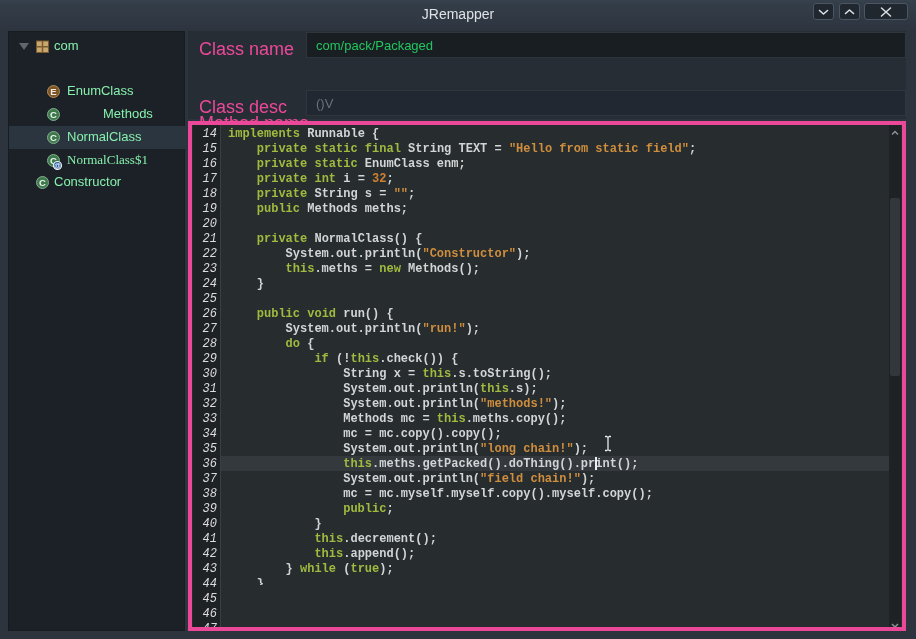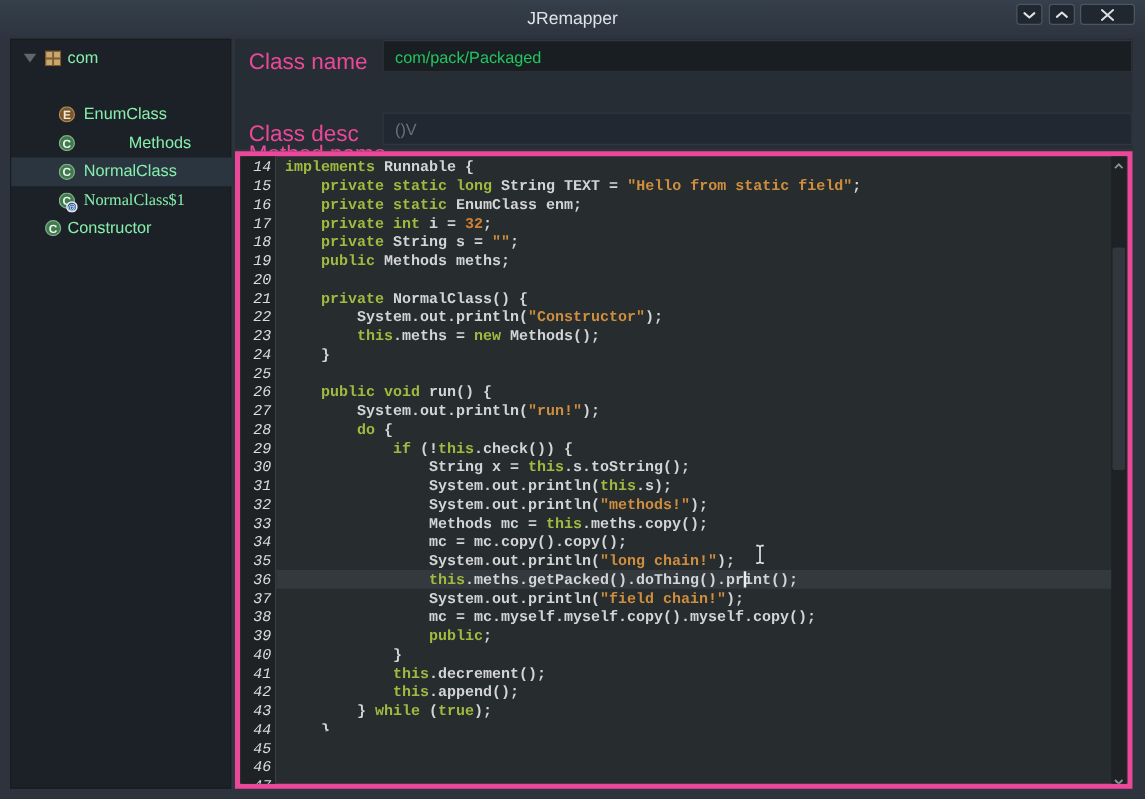--- a/index.html
+++ b/index.html
@@ -154,21 +154,21 @@
 42
 43
 44
 45
 46
 47</pre>
     </div>
     <div class="codewrap">
       <div class="curline"></div>
       <pre class="code"><span class="k">implements</span> Runnable {
-    <span class="k">private</span> <span class="k">static</span> <span class="k">long</span> String TEXT = <span class="s">"Hello from static field"</span>;
+    <span class="k">private</span> <span class="k">static</span> <span class="k">final</span> String TEXT = <span class="s">"Hello from static field"</span>;
     <span class="k">private</span> <span class="k">static</span> EnumClass enm;
     <span class="k">private</span> <span class="k">int</span> i = <span class="n">32</span>;
     <span class="k">private</span> String s = <span class="s">""</span>;
     <span class="k">public</span> Methods meths;
 
     <span class="k">private</span> NormalClass() {
         System.out.println(<span class="s">"Constructor"</span>);
         <span class="k">this</span>.meths = <span class="k">new</span> Methods();
     }
 

